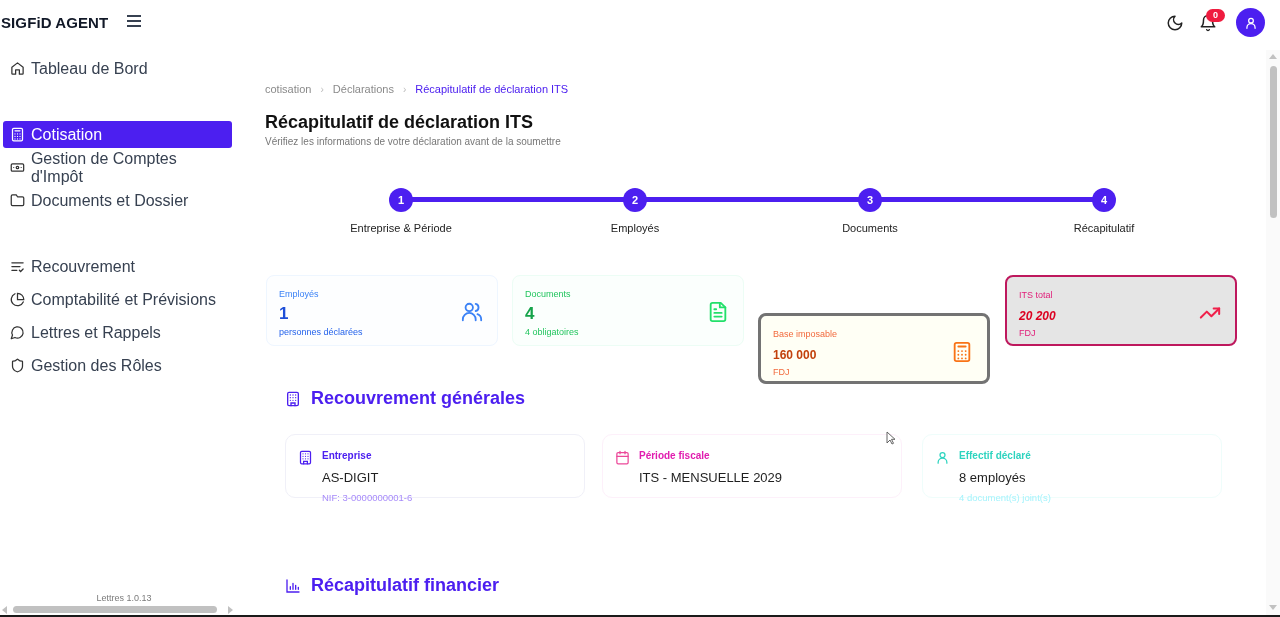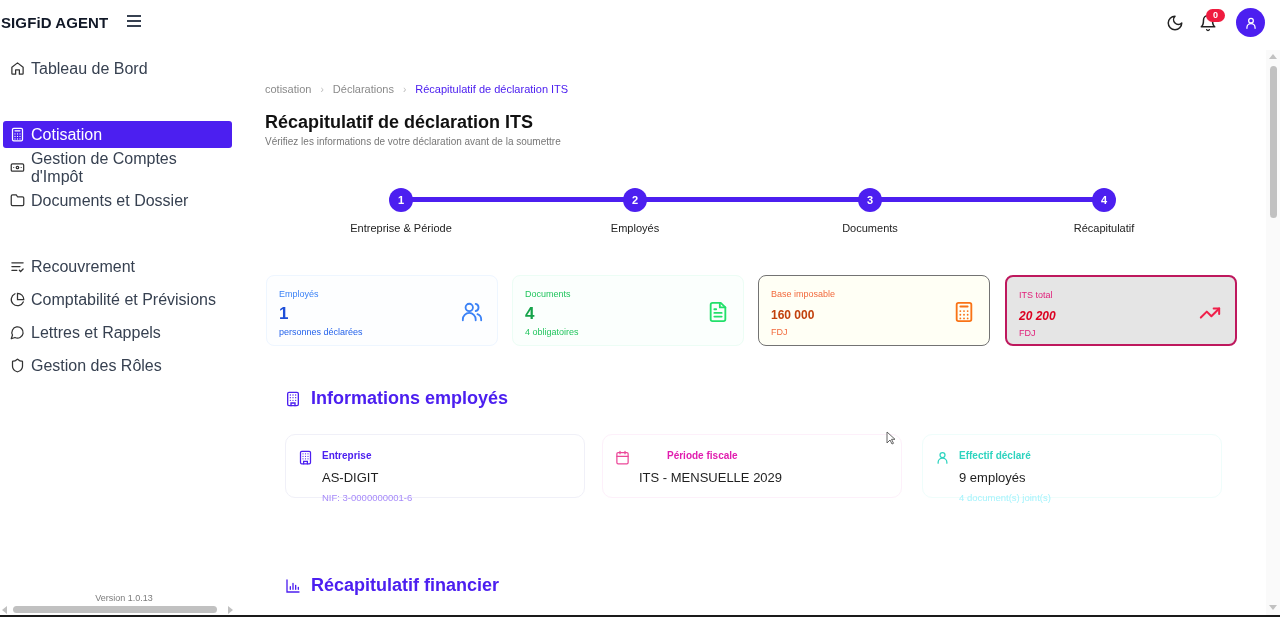--- a/index.html
+++ b/index.html
@@ -147,21 +147,21 @@
       </svg>
     <span class="lbl">Gestion des Rôles</span>
   </div>
   <div class="nav-item" style="top:273px;">
     <svg class="ico" viewBox="0 0 24 24" fill="none" stroke="#333" stroke-width="2" stroke-linejoin="round">
         <path d="M7.9 20A9 9 0 1 0 4 16.1L2 22Z"></path>
       </svg>
     <span class="lbl">Lettres et Rappels</span>
   </div>
 </nav>
-<div class="version">Version 1.0.13</div>
+<div class="version">Lettres 1.0.13</div>
 <div class="hscroll">
   <div class="arr-l"></div>
   <div class="track-thumb"></div>
   <div class="arr-r"></div>
 </div>
 
 <div class="vscroll">
   <div class="arr-u"></div>
   <div class="thumb"></div>
   <div class="arr-d"></div>
@@ -203,21 +203,21 @@
 <div class="stat-card" style="left:512px; background:#fbfffd; border:1px solid #ecfdf5;">
   <div class="s-label" style="color:#22c55e;">Documents</div>
   <div class="s-value" style="color:#15a34a;">4</div>
   <div class="s-sub" style="color:#22c55e;">4 obligatoires</div>
   <svg class="s-icon" viewBox="0 0 24 24" fill="none" stroke="#22e06a" stroke-width="2" stroke-linejoin="round">
       <path d="M15 2H6a2 2 0 0 0-2 2v16a2 2 0 0 0 2 2h12a2 2 0 0 0 2-2V7Z"></path>
       <path d="M14 2v5h6M8 9h2M8 13h8M8 17h8" stroke-linecap="round"></path>
     </svg>
 </div>
 
-<div class="stat-card" style="left:758px; background:#fffff5; border:1px solid #737373;">
+<div class="stat-card" style="left:758px; background:#fffff5; border:3px solid #737373;margin-top:38px;">
   <div class="s-label" style="color:#f26a3d;">Base imposable</div>
   <div class="s-value small" style="color:#c2410c;">160 000</div>
   <div class="s-sub" style="color:#f26a3d;">FDJ</div>
   <svg class="s-icon" viewBox="0 0 24 24" fill="none" stroke="#f97316" stroke-width="2">
       <rect x="4" y="2" width="16" height="20" rx="2"></rect>
       <path d="M8 6h8M8 11h.01M12 11h.01M16 11h.01M8 15h.01M12 15h.01M16 15h.01M8 19h.01M12 19h.01M16 19h.01" stroke-linecap="round"></path>
     </svg>
 </div>
 
 <div class="stat-card" style="left:1005px; background:#e5e5e5; border:2px solid #be185d;">
@@ -228,49 +228,49 @@
       <path d="m22 7-8.5 8.5-5-5L2 17"></path>
       <path d="M16 7h6v6"></path>
     </svg>
 </div>
 
 <div class="section-head" style="top:388px;">
   <svg class="sh-ico" viewBox="0 0 24 24" fill="none" stroke="#4c1ff0" stroke-width="2">
       <rect x="4" y="2" width="16" height="20" rx="2"></rect>
       <path d="M9 22v-4h6v4M8 6h.01M12 6h.01M16 6h.01M8 10h.01M12 10h.01M16 10h.01M8 14h.01M12 14h.01M16 14h.01" stroke-linecap="round"></path>
     </svg>
-  <span class="sh-title">Informations employés</span>
+  <span class="sh-title">Recouvrement générales</span>
 </div>
 
 <div class="info-card" style="left:285px; width:300px; border:1px solid #f0f0f8;">
   <svg class="i-ico" viewBox="0 0 24 24" fill="none" stroke="#4c1ff0" stroke-width="2">
       <rect x="4" y="2" width="16" height="20" rx="2"></rect>
       <path d="M9 22v-4h6v4M8 6h.01M12 6h.01M16 6h.01M8 10h.01M12 10h.01M16 10h.01M8 14h.01M12 14h.01M16 14h.01" stroke-linecap="round"></path>
     </svg>
   <div class="i-label" style="color:#4c1ff0;">Entreprise</div>
   <div class="i-value">AS-DIGIT</div>
   <div class="i-sub" style="color:#a78bfa;">NIF: 3-0000000001-6</div>
 </div>
 
 <div class="info-card" style="left:602px; width:300px; border:1px solid #fdf0fa;">
   <svg class="i-ico" viewBox="0 0 24 24" fill="none" stroke="#ec4899" stroke-width="2" stroke-linecap="round">
       <rect x="3" y="4" width="18" height="18" rx="2"></rect>
       <path d="M16 2v4M8 2v4M3 10h18"></path>
     </svg>
-  <div class="i-label" style="color:#e11daf;margin-left:28px;">Période fiscale</div>
+  <div class="i-label" style="color:#e11daf;">Période fiscale</div>
   <div class="i-value">ITS - MENSUELLE 2029</div>
 </div>
 
 <div class="info-card" style="left:922px; width:300px; border:1px solid #effdfb;">
   <svg class="i-ico" viewBox="0 0 24 24" fill="none" stroke="#2dd4bf" stroke-width="2" stroke-linecap="round">
       <circle cx="12" cy="8" r="4"></circle>
       <path d="M5 21v-1a7 7 0 0 1 14 0v1"></path>
     </svg>
   <div class="i-label" style="color:#2dd4bf;">Effectif déclaré</div>
-  <div class="i-value">9 employés</div>
+  <div class="i-value">8 employés</div>
   <div class="i-sub" style="color:#a5f3fc;">4 document(s) joint(s)</div>
 </div>
 
 <div class="section-head" style="top:575px;">
   <svg class="sh-ico" viewBox="0 0 24 24" fill="none" stroke="#4c1ff0" stroke-width="2" stroke-linecap="round">
       <path d="M3 3v18h18M8 17v-4M12 17V8M16 17v-6M20 17v-3"></path>
     </svg>
   <span class="sh-title">Récapitulatif financier</span>
 </div>
 

